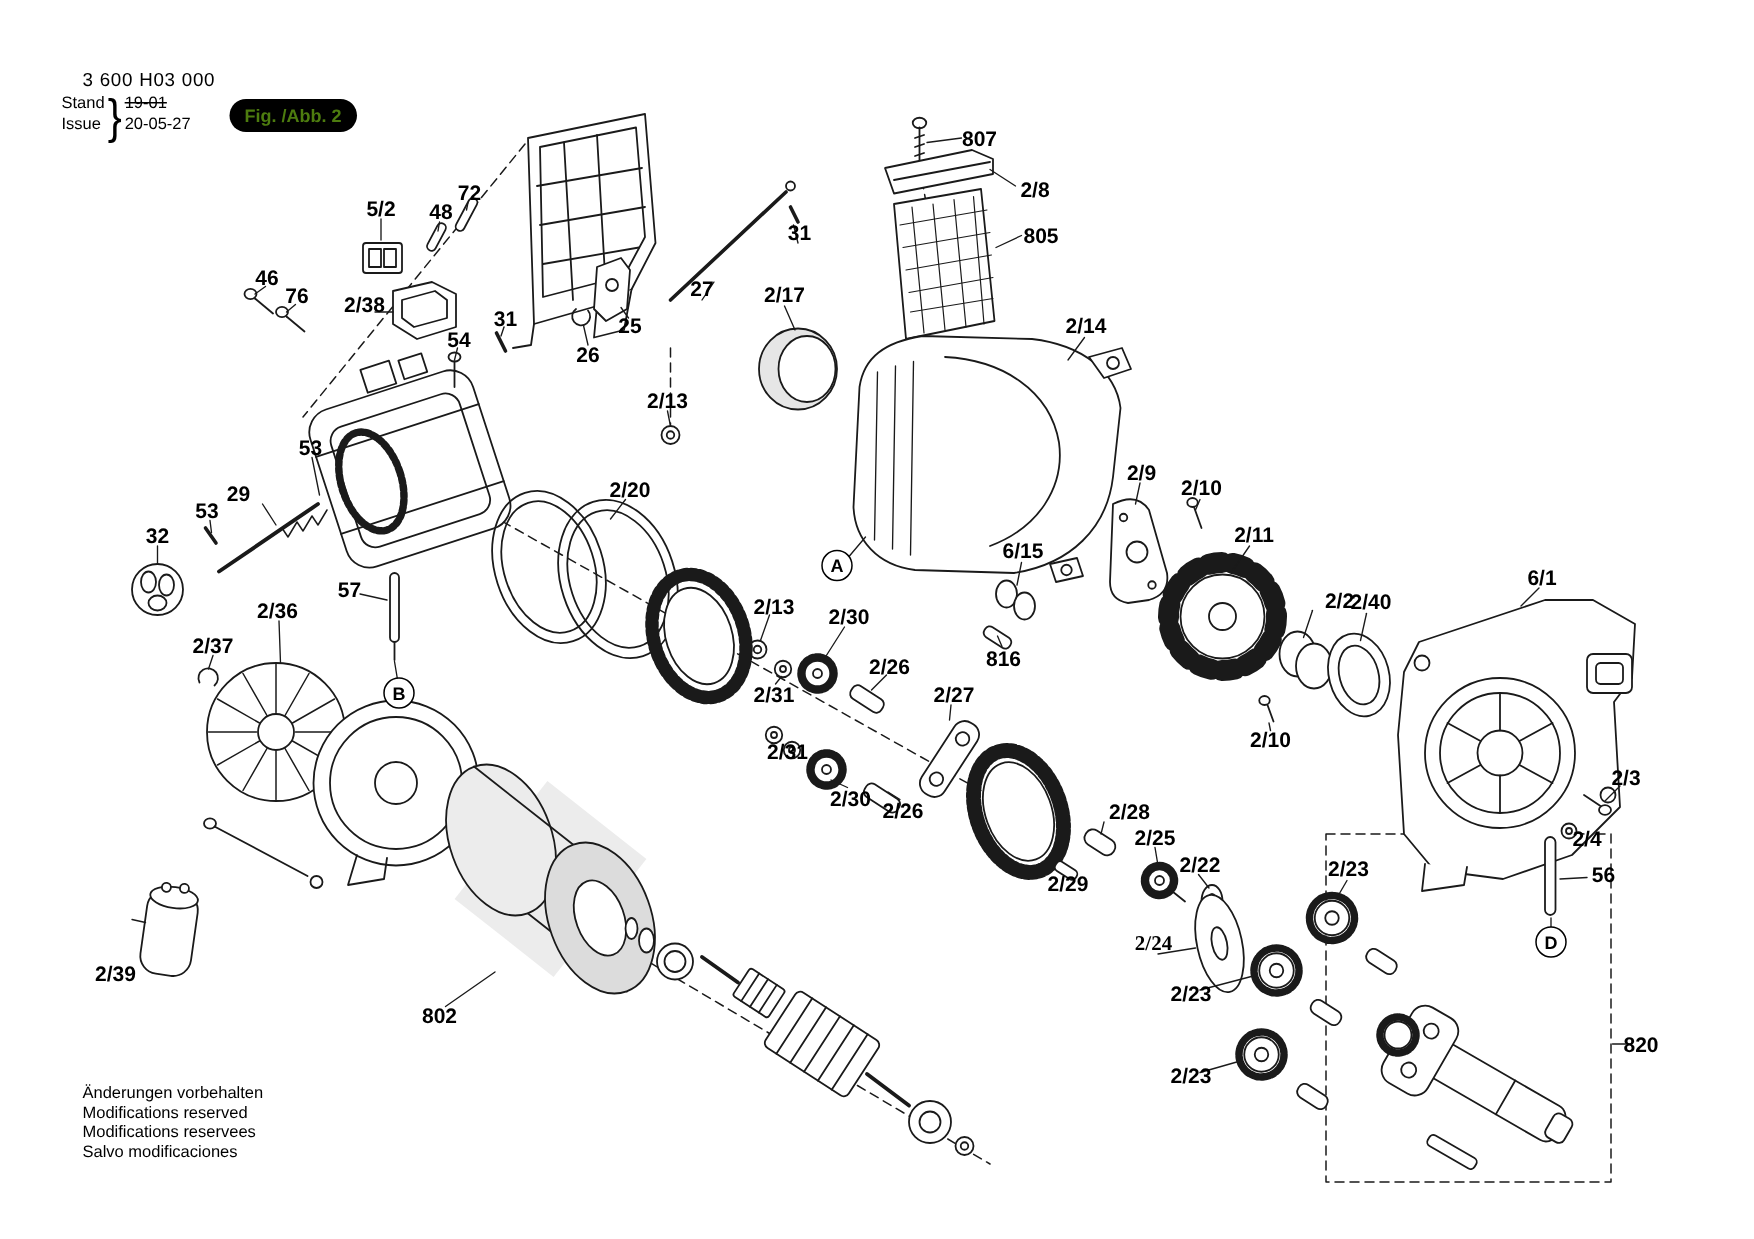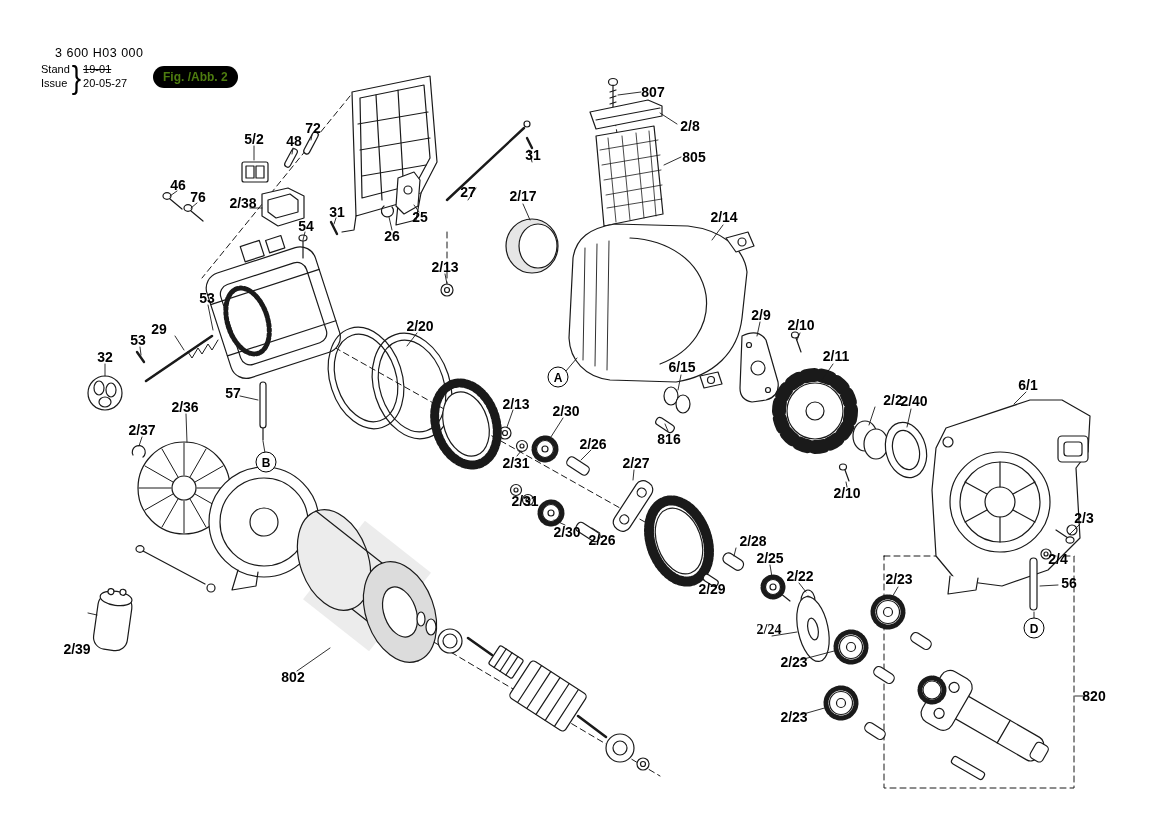--- a/index.html
+++ b/index.html
@@ -581,14 +581,20 @@
       <div class="part-label" style="left: 769px; top: 630px; font-family: Liberation Serif, serif;">2/24</div>
       <div class="part-label" style="left: 794px; top: 662px;">2/23</div>
       <div class="part-label" style="left: 293px; top: 677px;">802</div>
       <div class="part-label" style="left: 794px; top: 717px;">2/23</div>
       <div class="part-label" style="left: 1094px; top: 696px;">820</div>
       <div class="section-marker" style="left: 558px; top: 377px;">A</div>
       <div class="section-marker" style="left: 266px; top: 462px;">B</div>
       <div class="section-marker" style="left: 1034px; top: 628px;">D</div>
     </div>
 
+  <div class="footer">
+    <div>Änderungen vorbehalten</div>
+    <div>Modifications reserved</div>
+    <div>Modifications reservees</div>
+    <div>Salvo modificaciones</div>
+  </div>
 
 </div>
 
 </body></html>

